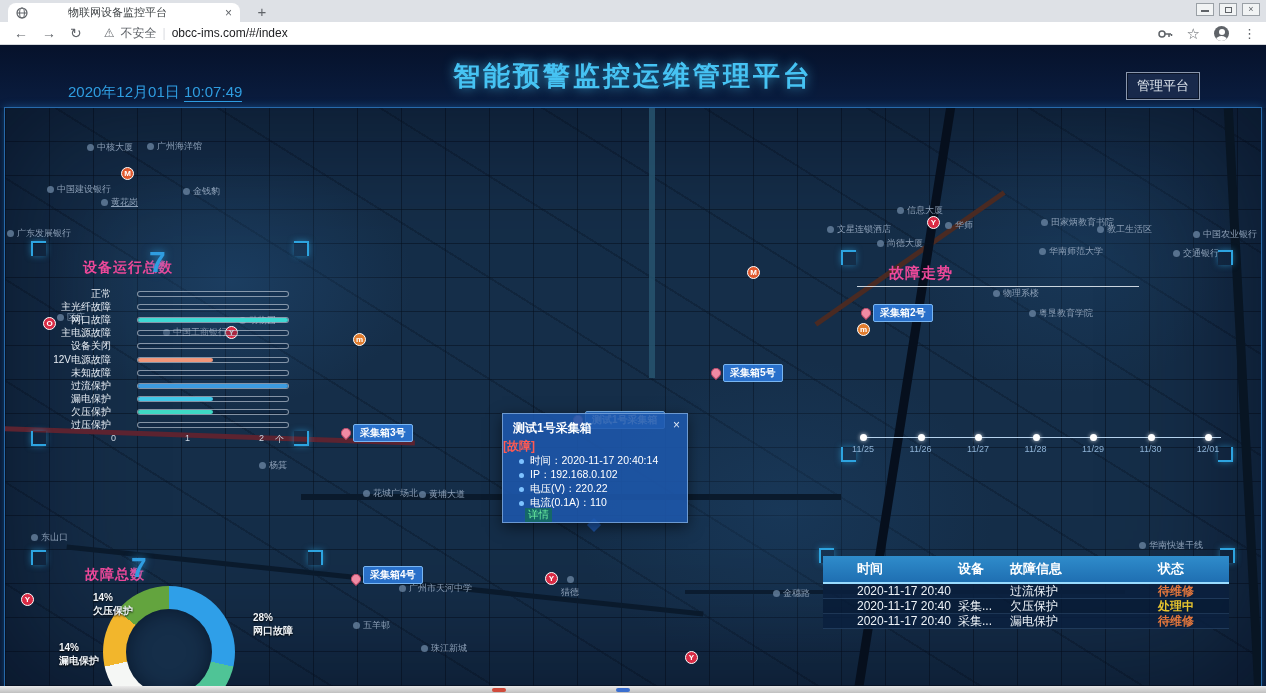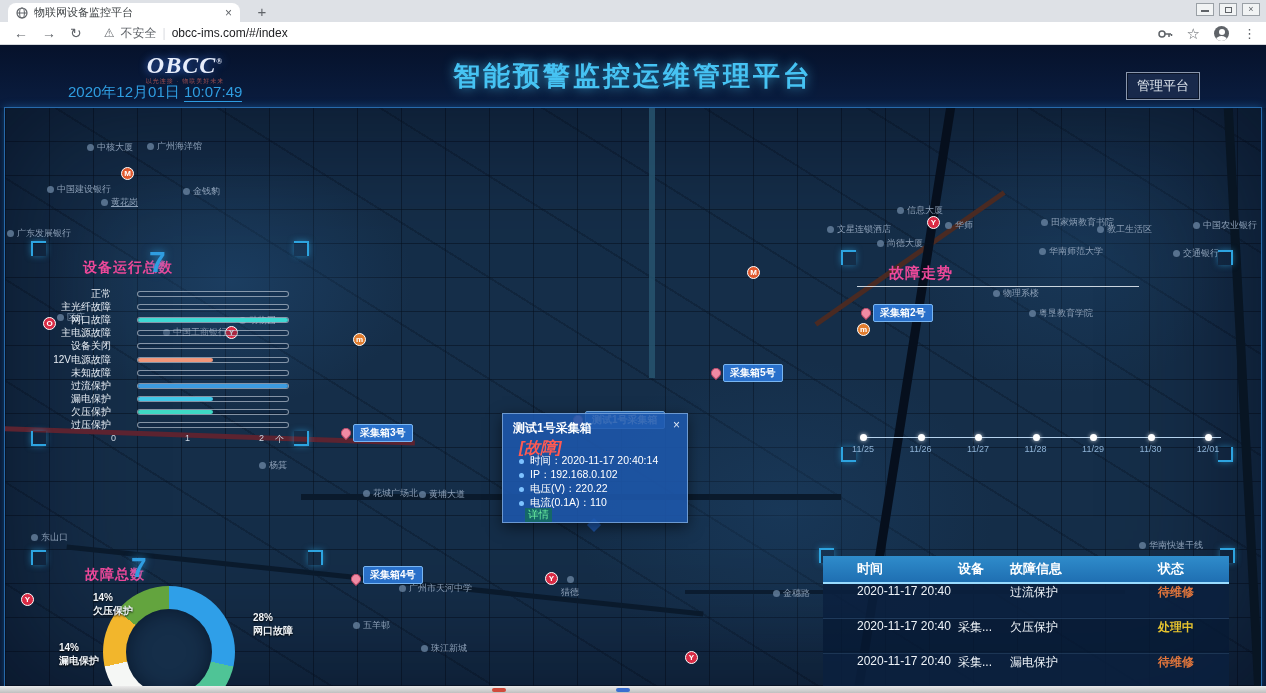--- a/index.html
+++ b/index.html
@@ -3,21 +3,21 @@
 <meta charset="utf-8">
 <style>
   * { margin:0; padding:0; box-sizing:border-box; }
   body { font-family:"Liberation Sans","DejaVu Sans",sans-serif; background:#000; }
   #app { position:relative; width:1266px; height:693px; overflow:hidden; background:#07142e; }
 
   
   #tabstrip { position:absolute; left:0; top:0; width:1266px; height:22px; background:#dee1e6; }
   .tab { position:absolute; left:8px; top:3px; width:232px; height:19px; background:#fff;
          border-radius:8px 8px 0 0; display:flex; align-items:center; padding:0 8px; gap:6px; }
-  .tab-title { flex:1; font-size:11px; color:#3c4043; white-space:nowrap; overflow:hidden; text-overflow:ellipsis; }
+  .tab-title { flex:1; font-size:11px; color:#3c4043; white-space:nowrap; overflow:hidden; text-overflow:ellipsis;margin-left:34px; }
   .tab-close { font-size:12px; color:#5f6368; line-height:1; cursor:pointer; }
   .newtab { position:absolute; left:252px; top:3px; font-size:15px; color:#5f6368; width:20px; text-align:center; cursor:pointer; }
   .winbtns { position:absolute; right:6px; top:3px; display:flex; gap:5px; }
   .winbtn { width:18px; height:13px; border:1px solid #9aa0a6; background:#f1f3f4; position:relative;
             font-size:9px; color:#5f6368; text-align:center; line-height:11px; }
   .winbtn .bar { position:absolute; left:4px; right:4px; bottom:3px; height:2px; background:#5f6368; }
   .winbtn .sq  { position:absolute; left:5px; top:3px; width:7px; height:6px; border:1px solid #5f6368; }
 
   #addressbar { position:absolute; left:0; top:22px; width:1266px; height:23px; background:#fff;
                 border-bottom:1px solid #d6d9dd; display:flex; align-items:center; }
@@ -121,35 +121,35 @@
   #trend-line { position:absolute; left:20px; top:187px; width:360px; height:1px; background:rgba(200,228,255,.9); }
   .trend-dot { position:absolute; width:7px; height:7px; border-radius:50%; background:#fff;
                box-shadow:0 0 4px rgba(255,255,255,.8); }
   .trend-xlabel { position:absolute; font-size:9px; color:#8fb3d6; transform:translateX(-50%); }
 
   
   #table-panel { left:814px; top:440px; width:416px; height:208px; }
   #fault-table { position:absolute; left:4px; top:8px; width:406px; }
   .t-header { height:28px; background:linear-gradient(180deg,#2f8ccb,#1f6fb2); border-bottom:2px solid #9adcff;
               display:flex; align-items:center; color:#fff; font-size:13px; font-weight:bold; }
-  .t-row { height:35px; display:flex; font-size:12px; color:#eef3f8;
+  .t-row { height:15px; display:flex; align-items:center; font-size:12px; color:#eef3f8;
            background:rgba(7,26,52,.78); border-bottom:1px solid rgba(120,170,220,.18); cursor:pointer; }
   .t-row:nth-child(odd) { background:rgba(10,32,62,.85); }
   .tc-time { width:135px; padding-left:34px; flex:none; }
   .tc-dev { width:52px; flex:none; }
   .tc-fault { width:120px; flex:none; }
   .tc-status { flex:1; padding-left:28px; font-weight:bold; }
 
   
   #popup { position:absolute; left:497px; top:305px; width:186px; height:110px;
            background:rgba(30,88,172,.88); border:1px solid rgba(150,190,235,.65);
            box-shadow:0 4px 14px rgba(0,0,0,.5); color:#fff; z-index:30; }
   #popup-title { position:absolute; left:10px; top:6px; font-size:12px; font-weight:bold; }
   #popup-close { position:absolute; right:7px; top:4px; font-size:12px; color:#dfe8f5; cursor:pointer; }
-  #popup-status { position:absolute; left:16px; top:24px; font-size:16px; font-weight:bold; color:#ff5a52;font-style:italic; }
+  #popup-status { position:absolute; left:0; top:24px; font-size:12px; font-weight:bold; color:#ff5a52; }
   .popup-field { position:absolute; left:16px; font-size:10.5px; display:flex; align-items:center; gap:6px; white-space:nowrap; }
   .popup-field .b { width:5px; height:5px; border-radius:50%; background:#7ec2ff; flex:none; }
   #popup-link { position:absolute; left:22px; top:94px; font-size:10.5px; color:#6af0a0;
                 background:rgba(20,110,90,.8); padding:0 3px; cursor:pointer; }
   #popup-tail { position:absolute; left:584px; top:412px; width:10px; height:10px;
                 background:rgba(30,88,172,.88); transform:rotate(45deg); z-index:29; }
 
   
   #taskbar { position:absolute; left:0; bottom:0; width:1266px; height:7px;
              background:linear-gradient(180deg,#ececec,#bfbfbf); }
@@ -197,24 +197,20 @@
         <circle cx="5" cy="8" r="3" fill="none" stroke="#5f6368" stroke-width="1.5"></circle>
         <path d="M8 8 h6 M12 8 v3 M14.5 8 v2" stroke="#5f6368" stroke-width="1.5" fill="none"></path>
       </svg>
       <span style="font-size:15px;color:#5f6368;">☆</span>
       <div class="avatar"></div>
       <span style="font-size:13px;color:#5f6368;">⋮</span>
     </div>
   </div>
 
   <div id="dash-header">
-    <div class="logo-wrap">
-      <div class="logo"><span>OBCC</span><sup>®</sup></div>
-      <div class="logo-tagline">以光连接 · 物联美好未来</div>
-    </div>
     <div class="dash-date">
       <span>2020年12月01日</span> <u>10:07:49</u>
     </div>
     <div class="dash-title">智能预警监控运维管理平台</div>
     <div class="admin-btn">管理平台</div>
   </div>
 
   <div id="map-frame">
     <div id="map">
       <div class="road road-a"></div>
@@ -267,21 +263,21 @@
             <span>田家炳教育书院</span>
           </div>
           <div class="map-label" style="left: 1034px; top: 137px;">
             <span class="dot"></span>
             <span>华南师范大学</span>
           </div>
           <div class="map-label" style="left: 1092px; top: 115px;">
             <span class="dot"></span>
             <span>教工生活区</span>
           </div>
-          <div class="map-label" style="left: 1188px; top: 111px;">
+          <div class="map-label" style="left: 1188px; top: 120px;">
             <span class="dot"></span>
             <span>中国农业银行</span>
           </div>
           <div class="map-label" style="left: 1168px; top: 139px;">
             <span class="dot"></span>
             <span>交通银行</span>
           </div>
           <div class="map-label" style="left: 988px; top: 179px;">
             <span class="dot"></span>
             <span>物理系楼</span>

